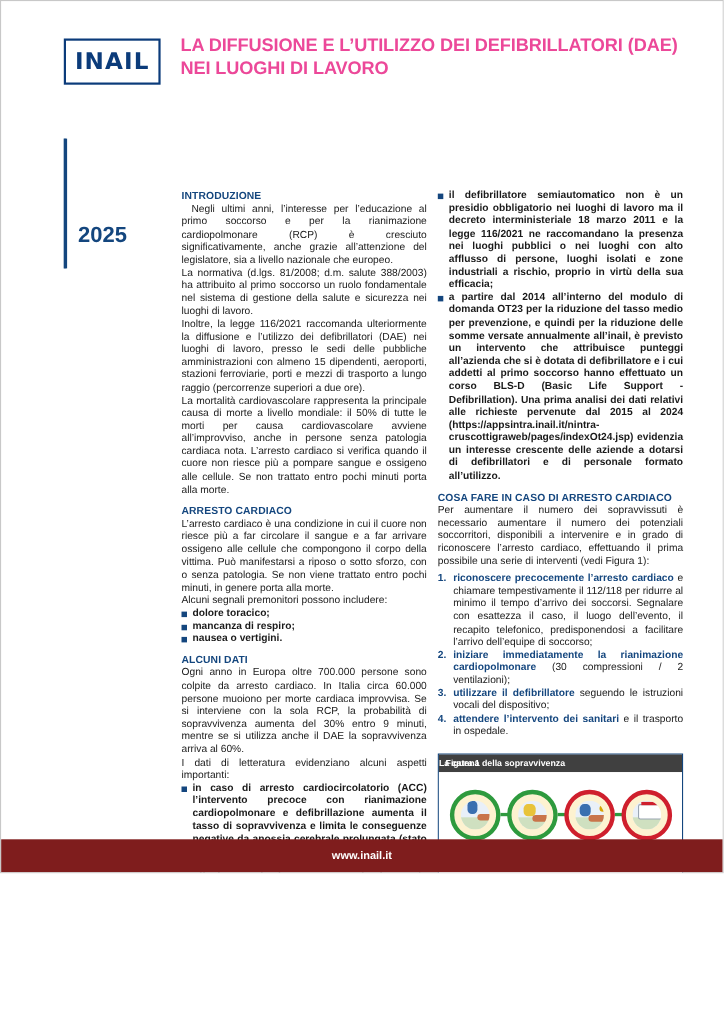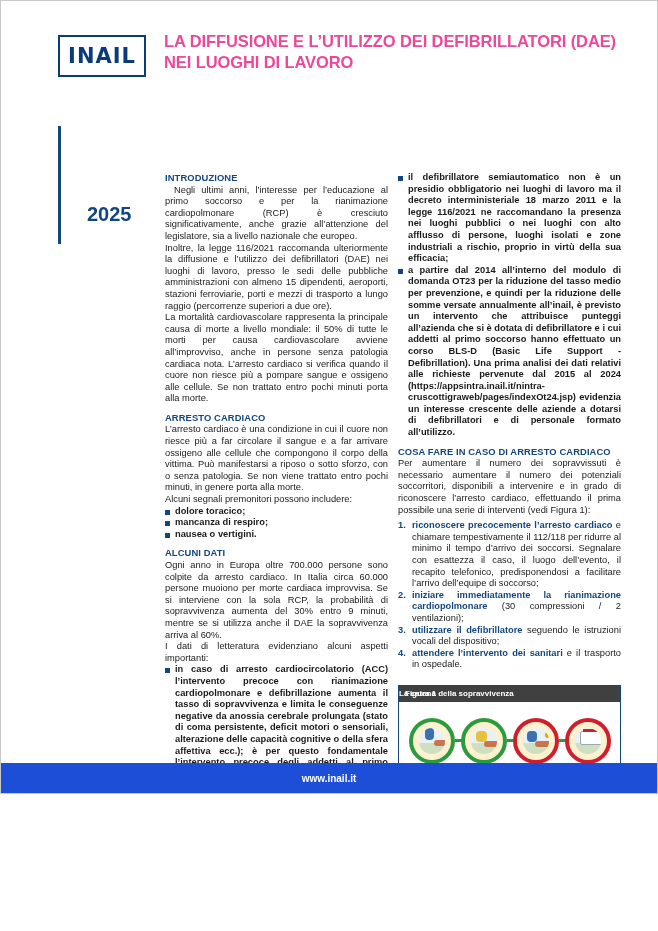--- a/index.html
+++ b/index.html
@@ -63,21 +63,21 @@
     position: absolute;
     left: 57px;
     top: 125px;
     width: 84px;
     height: 118px;
     background: #ffffff;
     border-left: 3px solid #14467e;
     display: flex;
     align-items: flex-end;
     justify-content: flex-start;
-    padding-left: 26px;
+    padding-left: 10px;
     box-sizing: border-box;
   }
   .year-text {
     font-weight: bold;
     font-size: 20px;
     color: #14467e;
     padding-bottom: 18px;
   }
   
   .left-rule {
@@ -285,21 +285,21 @@
     box-sizing: border-box;
     line-height: 8px;
   }
   
   .footer {
     position: absolute;
     left: 0;
     right: 0;
     bottom: 0;
     height: 30px;
-    background: #1d4ed8;
+    background: #7f1d1d;
     color: #ffffff;
     display: flex;
     align-items: center;
     justify-content: center;
     font-size: 10px;
     font-weight: bold;
   }
 </style>
 </head>
 <body>
@@ -314,20 +314,21 @@
   </div>
 
   <div class="left-rule"></div>
   <div class="year-box">
     <span class="year-text">2025</span>
   </div>
 
   <div class="col col-left">
     <div class="sec-title">INTRODUZIONE</div>
     <p class="para indent">Negli ultimi anni, l’interesse per l’educazione al primo soccorso e per la rianimazione cardiopolmonare (RCP) è cresciuto significativamente, anche grazie all’attenzione del legislatore, sia a livello nazionale che europeo.</p>
+    <p class="para">La normativa (d.lgs. 81/2008; d.m. salute 388/2003) ha attribuito al primo soccorso un ruolo fondamentale nel sistema di gestione della salute e sicurezza nei luoghi di lavoro.</p>
     <p class="para">Inoltre, la legge 116/2021 raccomanda ulteriormente la diffusione e l’utilizzo dei defibrillatori (DAE) nei luoghi di lavoro, presso le sedi delle pubbliche amministrazioni con almeno 15 dipendenti, aeroporti, stazioni ferroviarie, porti e mezzi di trasporto a lungo raggio (percorrenze superiori a due ore).</p>
     <p class="para">La mortalità cardiovascolare rappresenta la principale causa di morte a livello mondiale: il 50% di tutte le morti per causa cardiovascolare avviene all’improvviso, anche in persone senza patologia cardiaca nota. L’arresto cardiaco si verifica quando il cuore non riesce più a pompare sangue e ossigeno alle cellule. Se non trattato entro pochi minuti porta alla morte.</p>
 
     <div class="gap"></div>
     <div class="sec-title">ARRESTO CARDIACO</div>
     <p class="para">L’arresto cardiaco è una condizione in cui il cuore non riesce più a far circolare il sangue e a far arrivare ossigeno alle cellule che compongono il corpo della vittima. Può manifestarsi a riposo o sotto sforzo, con o senza patologia. Se non viene trattato entro pochi minuti, in genere porta alla morte.</p>
     <p class="para">Alcuni segnali premonitori possono includere:</p>
     <ul class="sq">
       <li>dolore toracico;</li>
       <li>mancanza di respiro;</li>

